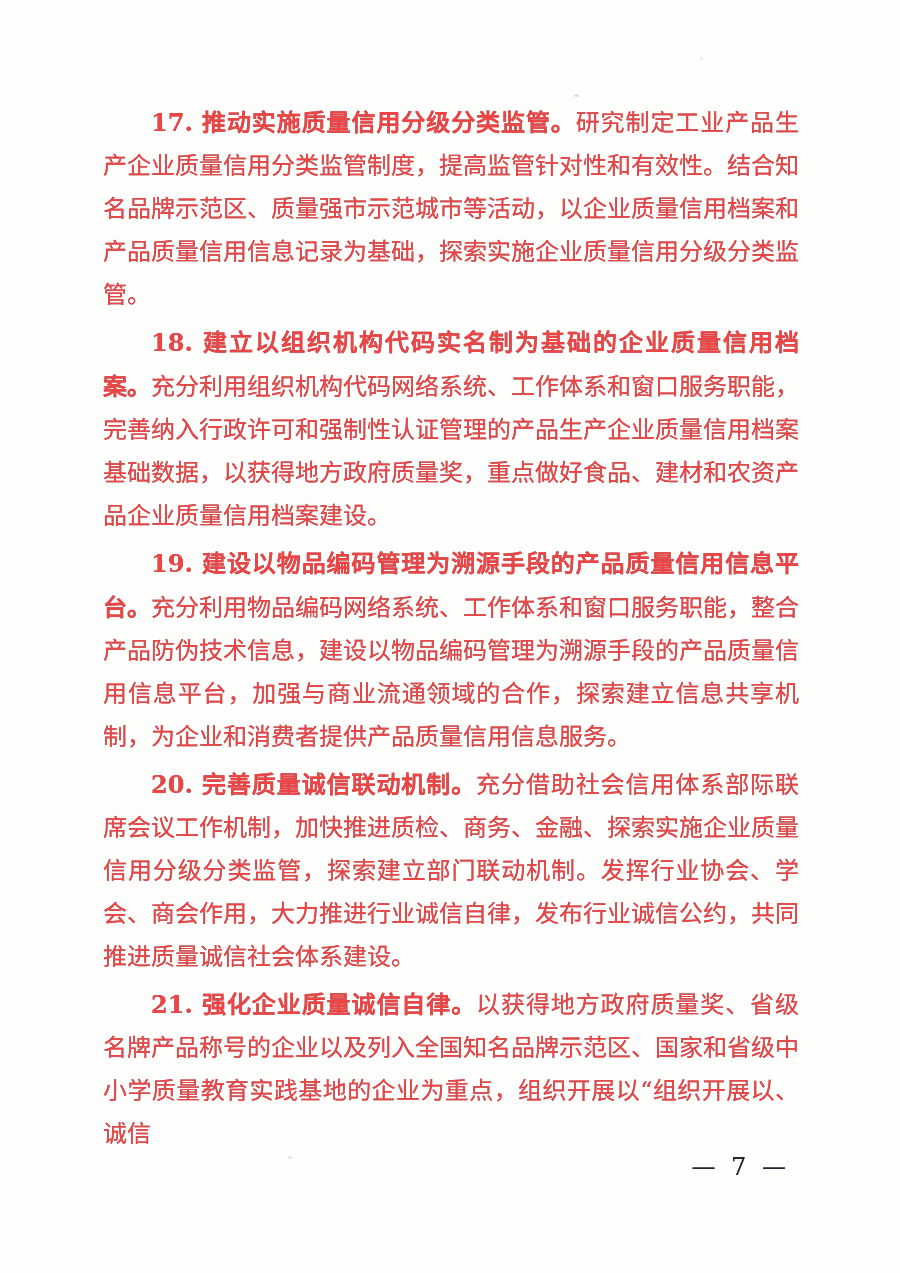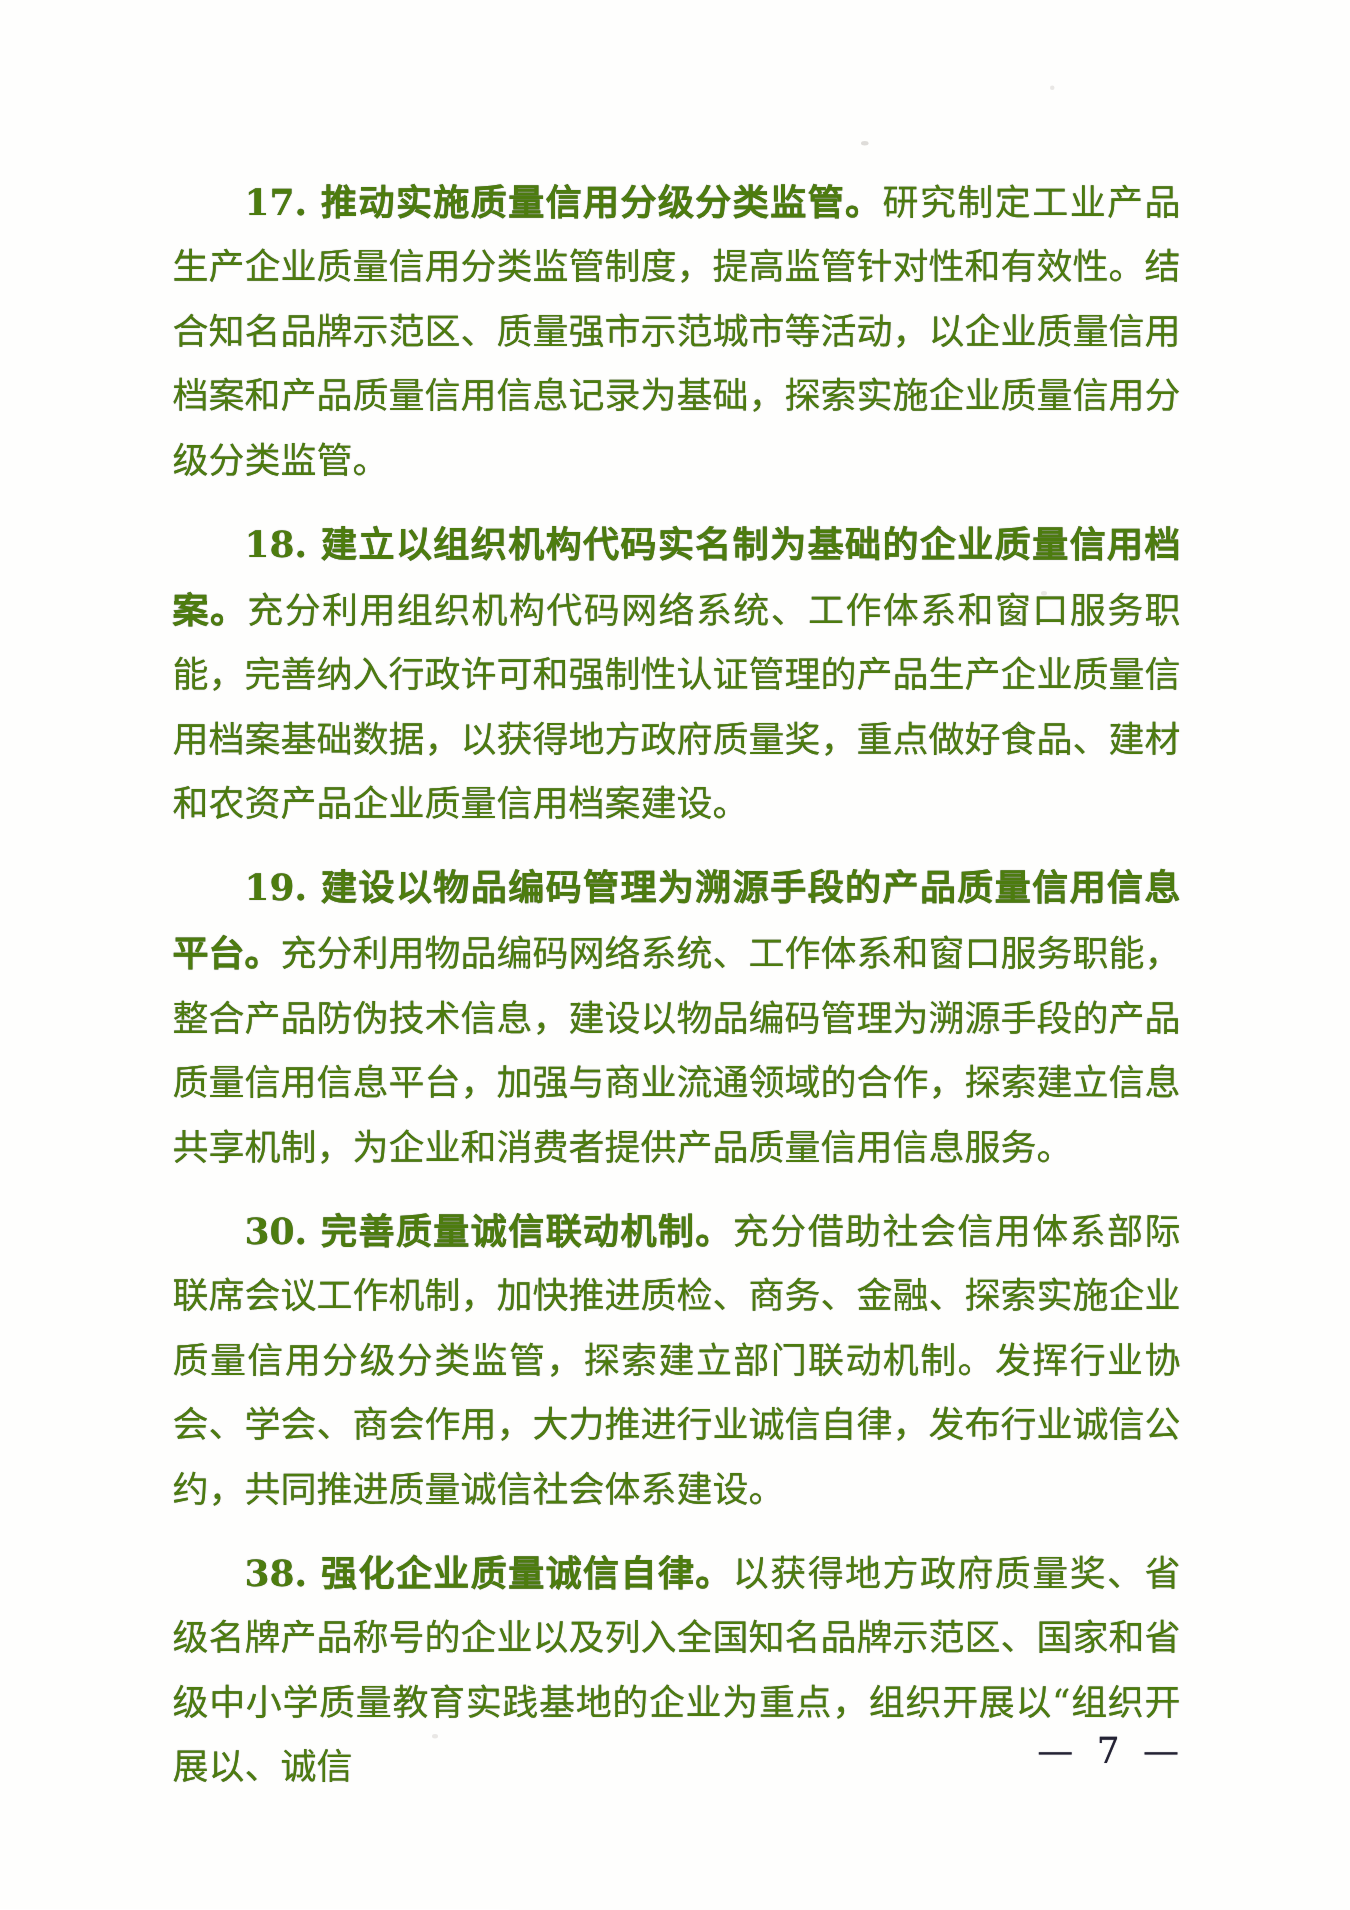--- a/index.html
+++ b/index.html
@@ -15,28 +15,28 @@
     overflow: hidden;
     font-family: "DejaVu Serif", "Liberation Serif", serif;
   }
   .content {
     position: absolute;
     left: 103px;
     top: 101px;
     width: 696px;
   }
   .para {
-    margin: 12px;
+    margin: 0;
     padding: 0;
     font-size: 24px;
     line-height: 43px;
     text-align: justify;
     text-justify: inter-ideograph;
     text-indent: 2em;
-    color: #4d7c0f;
+    color: #ef4444;
     text-shadow: 0 0 0.6px rgba(25, 24, 45, 0.65);
     word-break: break-all;
     overflow-wrap: anywhere;
   }
   .para + .para {
     margin-top: 4px;
   }
   .para .lead {
     font-weight: bold;
   }
@@ -76,25 +76,25 @@
 
     <p class="para">
       <span class="lead">18. 建立以组织机构代码实名制为基础的企业质量信用档案。</span><span>充分利用组织机构代码网络系统、工作体系和窗口服务职能，完善纳入行政许可和强制性认证管理的产品生产企业质量信用档案基础数据，以获得地方政府质量奖，重点做好食品、建材和农资产品企业质量信用档案建设。</span>
     </p>
 
     <p class="para">
       <span class="lead">19. 建设以物品编码管理为溯源手段的产品质量信用信息平台。</span><span>充分利用物品编码网络系统、工作体系和窗口服务职能，整合产品防伪技术信息，建设以物品编码管理为溯源手段的产品质量信用信息平台，加强与商业流通领域的合作，探索建立信息共享机制，为企业和消费者提供产品质量信用信息服务。</span>
     </p>
 
     <p class="para">
-      <span class="lead">30. 完善质量诚信联动机制。</span><span>充分借助社会信用体系部际联席会议工作机制，加快推进质检、商务、金融、探索实施企业质量信用分级分类监管，探索建立部门联动机制。发挥行业协会、学会、商会作用，大力推进行业诚信自律，发布行业诚信公约，共同推进质量诚信社会体系建设。</span>
+      <span class="lead">20. 完善质量诚信联动机制。</span><span>充分借助社会信用体系部际联席会议工作机制，加快推进质检、商务、金融、探索实施企业质量信用分级分类监管，探索建立部门联动机制。发挥行业协会、学会、商会作用，大力推进行业诚信自律，发布行业诚信公约，共同推进质量诚信社会体系建设。</span>
     </p>
 
     <p class="para">
-      <span class="lead">38. 强化企业质量诚信自律。</span><span>以获得地方政府质量奖、省级名牌产品称号的企业以及列入全国知名品牌示范区、国家和省级中小学质量教育实践基地的企业为重点，组织开展以“组织开展以、诚信</span>
+      <span class="lead">21. 强化企业质量诚信自律。</span><span>以获得地方政府质量奖、省级名牌产品称号的企业以及列入全国知名品牌示范区、国家和省级中小学质量教育实践基地的企业为重点，组织开展以“组织开展以、诚信</span>
     </p>
 
   </div>
 
   <div class="page-number">— 7 —</div>
 
   <div class="speck speck-1"></div>
   <div class="speck speck-2"></div>
   <div class="speck speck-3"></div>
   <div class="speck speck-4"></div>

